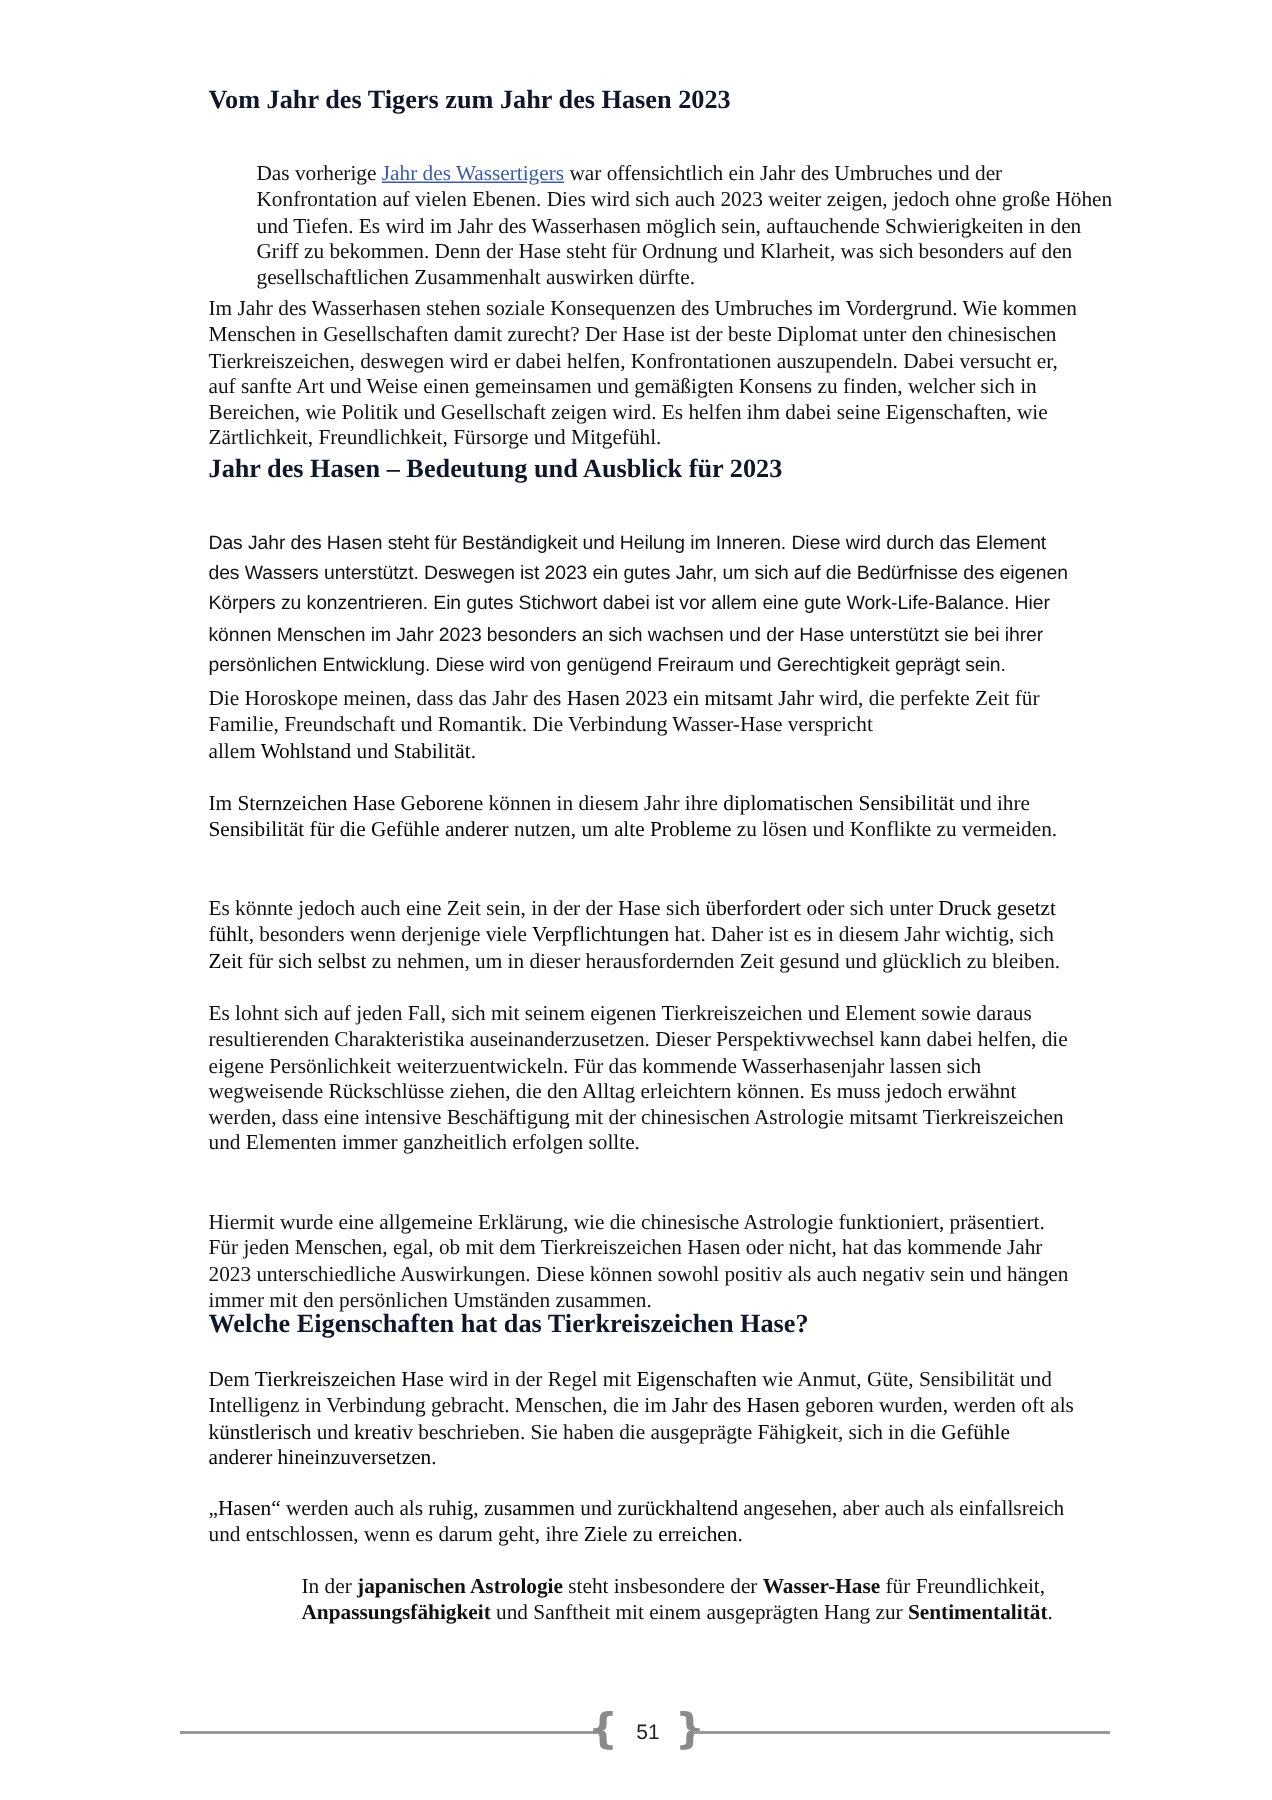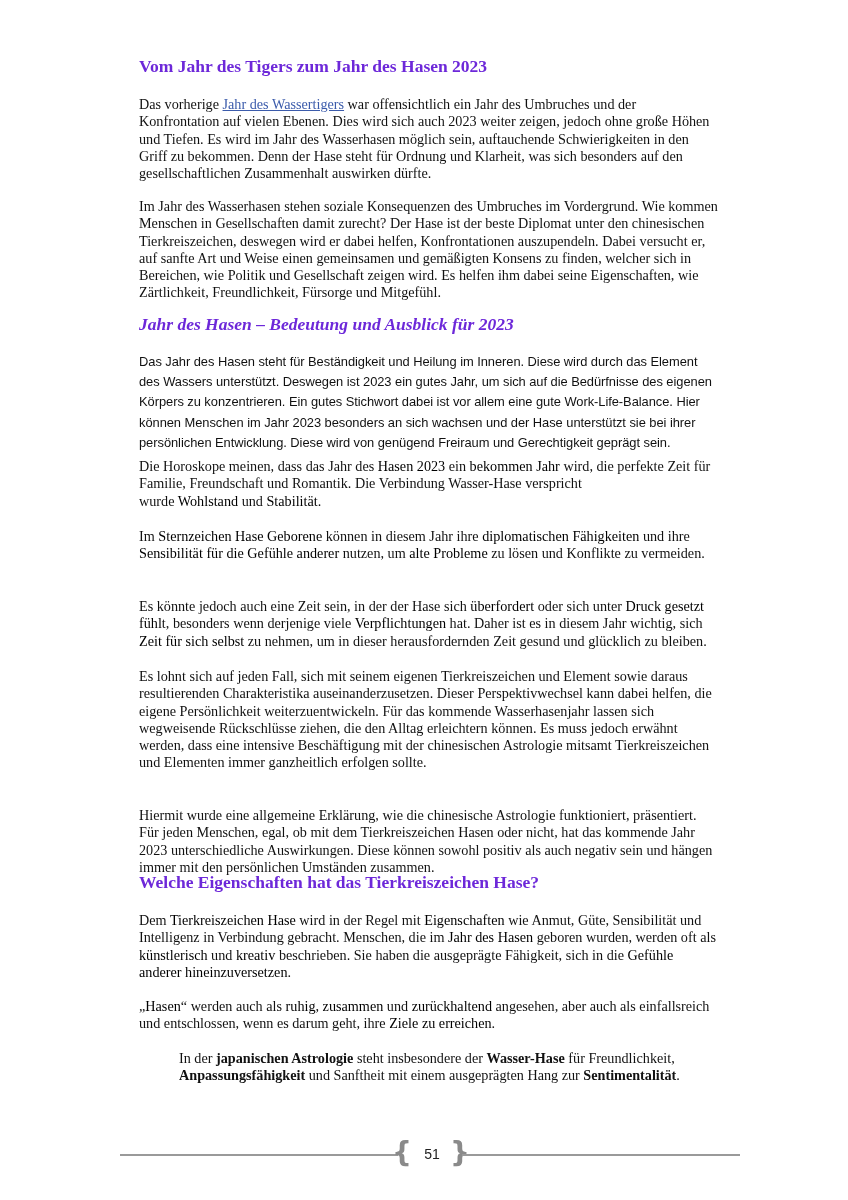--- a/index.html
+++ b/index.html
@@ -1,66 +1,66 @@
 <!DOCTYPE html>
 <html><head>
 <meta charset="utf-8">
 <style>
   html, body { margin: 0; padding: 0; background: #ffffff; }
   body { width: 848px; height: 1200px; position: relative; overflow: hidden; color: #111; }
   .page { position: absolute; left: 139px; top: 0; width: 580px; }
   .sans { font-family: "Liberation Sans", "DejaVu Sans", sans-serif; }
-  h2 { font-family: "Liberation Serif", "DejaVu Serif", serif; font-weight: bold; font-size: 17.5px; margin: 0; position: absolute; left: 0; white-space: nowrap; color: #6d28d9; }
+  h2 { font-family: "Liberation Serif", "DejaVu Serif", serif; font-weight: bold; font-size: 17.5px; margin: 0; position: absolute; left: 0; white-space: nowrap; color: #0f172a; }
   .p { position: absolute; left: 0; width: 580px; font-family: "Liberation Serif", "DejaVu Serif", serif; font-size: 14.2px; line-height: 17.3px; color: #111; }
   .p.sans { font-family: Liberation Sans, sans-serif; font-size: 12.9px; line-height: 20.2px; letter-spacing: -0.05px; }
   .p b { font-weight: normal; color: #000; }
   .link { color: #3b5bab; text-decoration: underline; }
   .quote { position: absolute; left: 40px; width: 540px; font-family: "Liberation Serif", "DejaVu Serif", serif; font-size: 14.2px; line-height: 17.3px; color: #111; }
   .footer { position: absolute; left: 120px; top: 1140px; width: 620px; height: 30px; }
   .footer .rule-left { position: absolute; left: 0; top: 14px; width: 278px; height: 1.5px; background: #9a9a9a; }
   .footer .rule-right { position: absolute; left: 342px; top: 14px; width: 278px; height: 1.5px; background: #9a9a9a; }
   .footer .brace { position: absolute; top: -2px; font-family: "DejaVu Sans", sans-serif; font-size: 28px; line-height: 30px; color: #8a8a8a; font-weight: bold; }
   .footer .brace-left { left: 272px; }
   .footer .brace-right { left: 330px; }
   .footer .num { position: absolute; left: 297px; top: 6px; width: 30px; text-align: center; font-family: "Liberation Sans", "DejaVu Sans", sans-serif; font-size: 14px; color: #222; }
 </style>
 </head>
 <body>
 
 <div class="page">
 
   <h2 style="top:56px;">Vom Jahr des Tigers zum Jahr des Hasen 2023</h2>
 
-  <div class="p" style="top:96px;">
+  <div class="p" style="top:108px;margin-left:32px;">
     <span>Das vorherige </span><a class="link">Jahr des Wassertigers</a><span> war offensichtlich ein Jahr des Umbruches und der Konfrontation auf vielen Ebenen. Dies wird sich auch 2023 weiter zeigen, jedoch ohne große Höhen und Tiefen. Es wird im Jahr des Wasserhasen möglich sein, auftauchende Schwierigkeiten in den Griff zu bekommen. Denn der Hase steht für Ordnung und Klarheit, was sich besonders auf den gesellschaftlichen Zusammenhalt auswirken dürfte.</span>
   </div>
 
   <div class="p" style="top:198px;">Im Jahr des Wasserhasen stehen soziale Konsequenzen des Umbruches im Vordergrund. Wie kommen Menschen in Gesellschaften damit zurecht? Der Hase ist der beste Diplomat unter den chinesischen Tierkreiszeichen, deswegen wird er dabei helfen, Konfrontationen auszupendeln. Dabei versucht er, auf sanfte Art und Weise einen gemeinsamen und gemäßigten Konsens zu finden, welcher sich in Bereichen, wie Politik und Gesellschaft zeigen wird. Es helfen ihm dabei seine Eigenschaften, wie Zärtlichkeit, Freundlichkeit, Fürsorge und Mitgefühl.</div>
 
-  <h2 style="top:314px;font-style:italic;">Jahr des Hasen – Bedeutung und Ausblick für 2023</h2>
+  <h2 style="top:302px;">Jahr des Hasen – Bedeutung und Ausblick für 2023</h2>
 
   <div class="p sans" style="top:352px;">Das Jahr des Hasen steht für Beständigkeit und Heilung im Inneren. Diese wird durch das Element des Wassers unterstützt. Deswegen ist 2023 ein gutes Jahr, um sich auf die Bedürfnisse des eigenen Körpers zu konzentrieren. Ein gutes Stichwort dabei ist vor allem eine gute Work-Life-Balance. Hier können Menschen im Jahr 2023 besonders an sich wachsen und der Hase unterstützt sie bei ihrer persönlichen Entwicklung. Diese wird von genügend Freiraum und Gerechtigkeit geprägt sein.</div>
 
-  <div class="p rich" style="top:458px;"><span>Die Horoskope meinen, dass das Jahr des </span><b>Hasen 2023</b><span> ein </span><b>bekommen Jahr</b><span> wird, die perfekte Zeit für Familie, Freundschaft und Romantik. Die Verbindung Wasser-Hase verspricht</span><br><span>wurde </span><b>Wohlstand</b><span> und </span><b>Stabilität</b><span>.</span></div>
+  <div class="p rich" style="top:458px;"><span>Die Horoskope meinen, dass das Jahr des </span><b>Hasen 2023</b><span> ein </span><b>mitsamt Jahr</b><span> wird, die perfekte Zeit für Familie, Freundschaft und Romantik. Die Verbindung Wasser-Hase verspricht</span><br><span>allem </span><b>Wohlstand</b><span> und </span><b>Stabilität</b><span>.</span></div>
 
-  <div class="p rich" style="top:528px;"><span>Im </span><b>Sternzeichen Hase Geborene</b><span> können in diesem Jahr ihre </span><b>diplomatischen Fähigkeiten</b><span> und ihre </span><b>Sensibilität für die Gefühle anderer</b><span> nutzen, um </span><b>alte Probleme</b><span> zu lösen und Konflikte zu vermeiden.</span></div>
+  <div class="p rich" style="top:528px;"><span>Im </span><b>Sternzeichen Hase Geborene</b><span> können in diesem Jahr ihre </span><b>diplomatischen Sensibilität</b><span> und ihre </span><b>Sensibilität für die Gefühle anderer</b><span> nutzen, um </span><b>alte Probleme</b><span> zu lösen und Konflikte zu vermeiden.</span></div>
 
   <div class="p rich" style="top:598px;"><span>Es könnte jedoch auch eine Zeit sein, in der der Hase sich </span><b>überfordert</b><span> oder sich unter </span><b>Druck gesetzt fühl</b><span>t, besonders wenn derjenige viele </span><b>Verpflichtungen</b><span> hat. Daher ist es in diesem Jahr wichtig, sich </span><b>Zeit für sich selbst</b><span> zu nehmen, um in dieser herausfordernden Zeit gesund und glücklich zu bleiben.</span></div>
 
   <div class="p" style="top:668px;">Es lohnt sich auf jeden Fall, sich mit seinem eigenen Tierkreiszeichen und Element sowie daraus resultierenden Charakteristika auseinanderzusetzen. Dieser Perspektivwechsel kann dabei helfen, die eigene Persönlichkeit weiterzuentwickeln. Für das kommende Wasserhasenjahr lassen sich wegweisende Rückschlüsse ziehen, die den Alltag erleichtern können. Es muss jedoch erwähnt werden, dass eine intensive Beschäftigung mit der chinesischen Astrologie mitsamt Tierkreiszeichen und Elementen immer ganzheitlich erfolgen sollte.</div>
 
   <div class="p" style="top:807px;">Hiermit wurde eine allgemeine Erklärung, wie die chinesische Astrologie funktioniert, präsentiert. Für jeden Menschen, egal, ob mit dem Tierkreiszeichen Hasen oder nicht, hat das kommende Jahr 2023 unterschiedliche Auswirkungen. Diese können sowohl positiv als auch negativ sein und hängen immer mit den persönlichen Umständen zusammen.</div>
 
   <h2 style="top:872px;">Welche Eigenschaften hat das Tierkreiszeichen Hase?</h2>
 
   <div class="p rich" style="top:912px;"><span>Dem </span><b>Tierkreiszeichen Hase</b><span> wird in der Regel mit </span><b>Eigenschaften</b><span> wie Anmut, Güte, Sensibilität und Intelligenz in Verbindung gebracht. Menschen, die im </span><b>Jahr des Hasen</b><span> geboren wurden, werden oft als </span><b>künstlerisch</b><span> und </span><b>kreativ</b><span> beschrieben. Sie haben die ausgeprägte Fähigkeit, sich in die </span><b>Gefühle anderer hineinzuversetzen</b><span>.</span></div>
 
   <div class="p rich" style="top:998px;"><span>„</span><b>Hasen</b><span>“ werden auch als </span><b>ruhig</b><span>, </span><b>zusammen</b><span> und </span><b>zurückhaltend</b><span> angesehen, aber auch als einfallsreich und entschlossen, wenn es darum geht, ihre </span><b>Ziele zu erreichen</b><span>.</span></div>
 
-  <div class="quote rich" style="top:1050px;"><span>In der </span><b>japanischen Astrologie</b><span> steht insbesondere der </span><b>Wasser-Hase</b><span> für Freundlichkeit,</span><br><b>Anpassungsfähigkeit</b><span> und Sanftheit mit einem ausgeprägten Hang zur </span><b>Sentimentalität</b><span>.</span></div>
+  <div class="quote rich" style="top:1050px;margin-left:22px;"><span>In der </span><b>japanischen Astrologie</b><span> steht insbesondere der </span><b>Wasser-Hase</b><span> für Freundlichkeit,</span><br><b>Anpassungsfähigkeit</b><span> und Sanftheit mit einem ausgeprägten Hang zur </span><b>Sentimentalität</b><span>.</span></div>
 
 </div>
 
 <div class="footer">
   <div class="rule-left"></div>
   <span class="brace brace-left">{</span>
   <span class="num">51</span>
   <span class="brace brace-right">}</span>
   <div class="rule-right"></div>
 </div>

